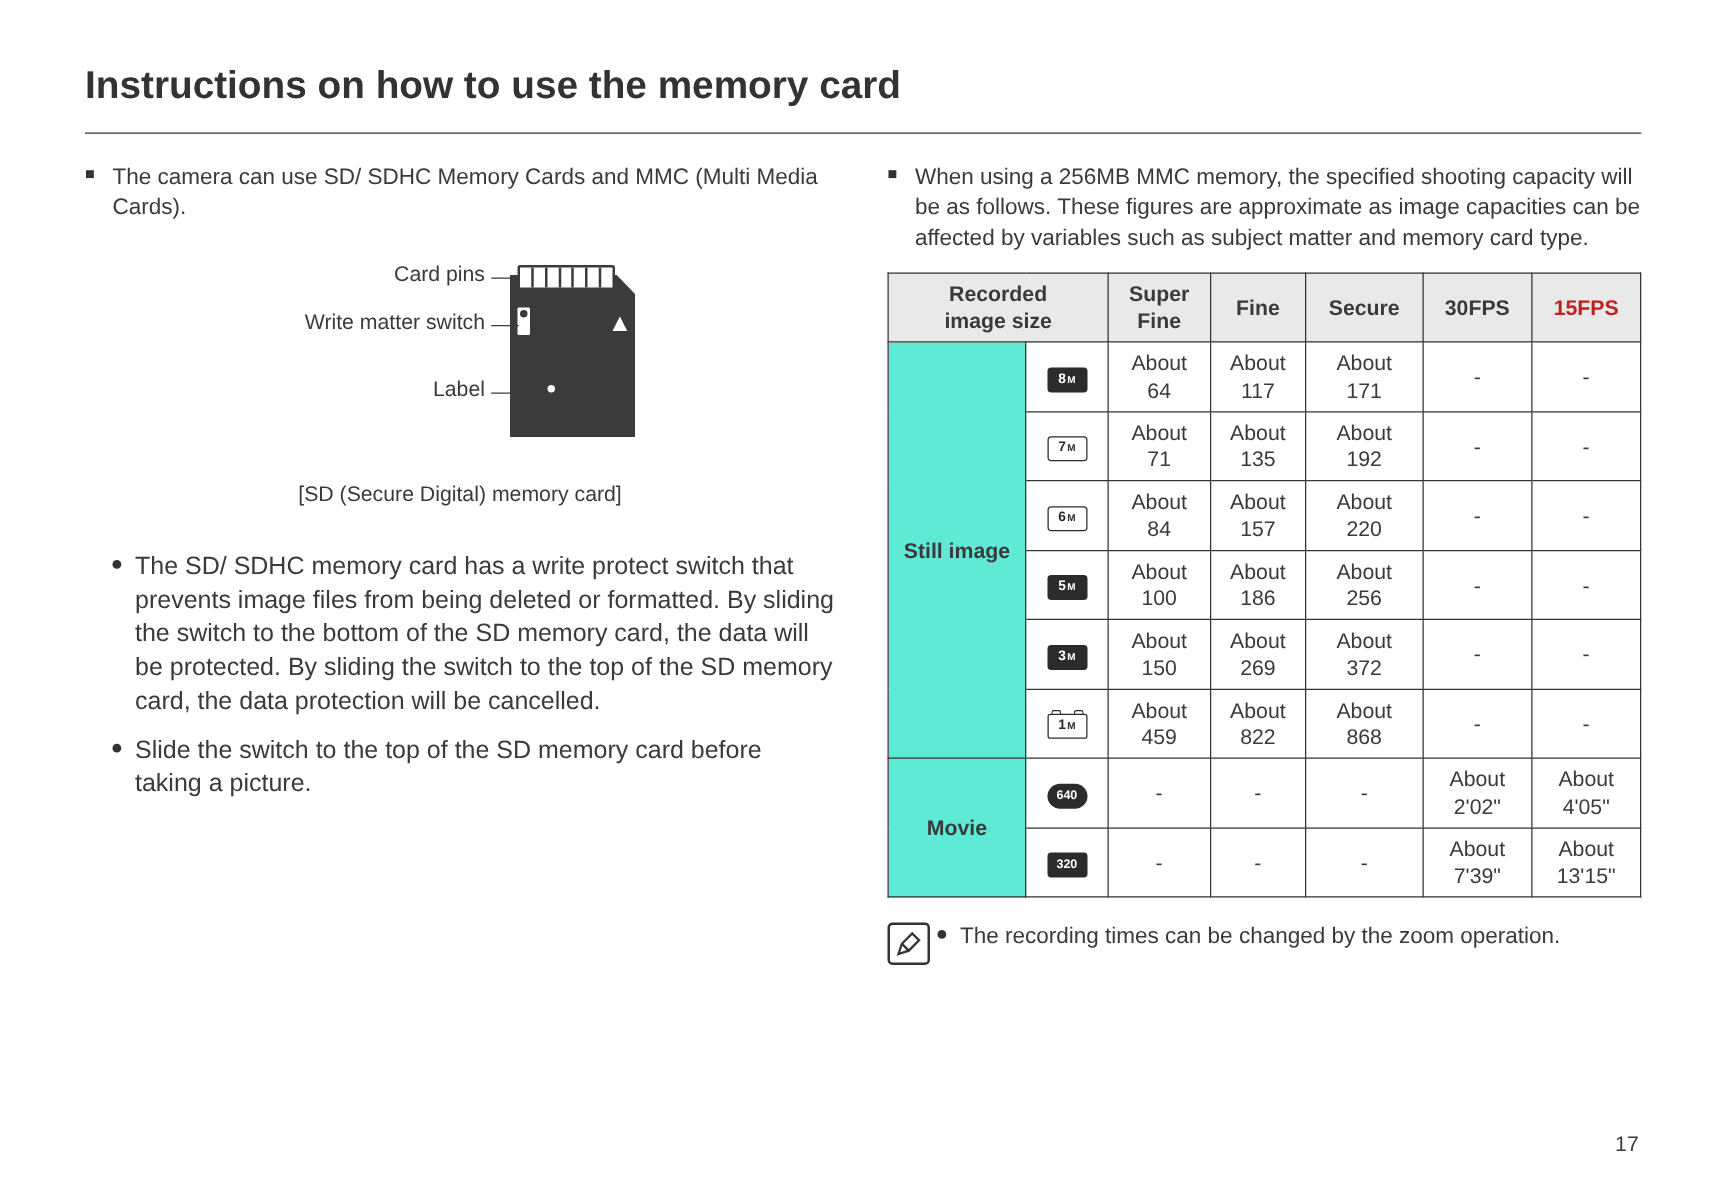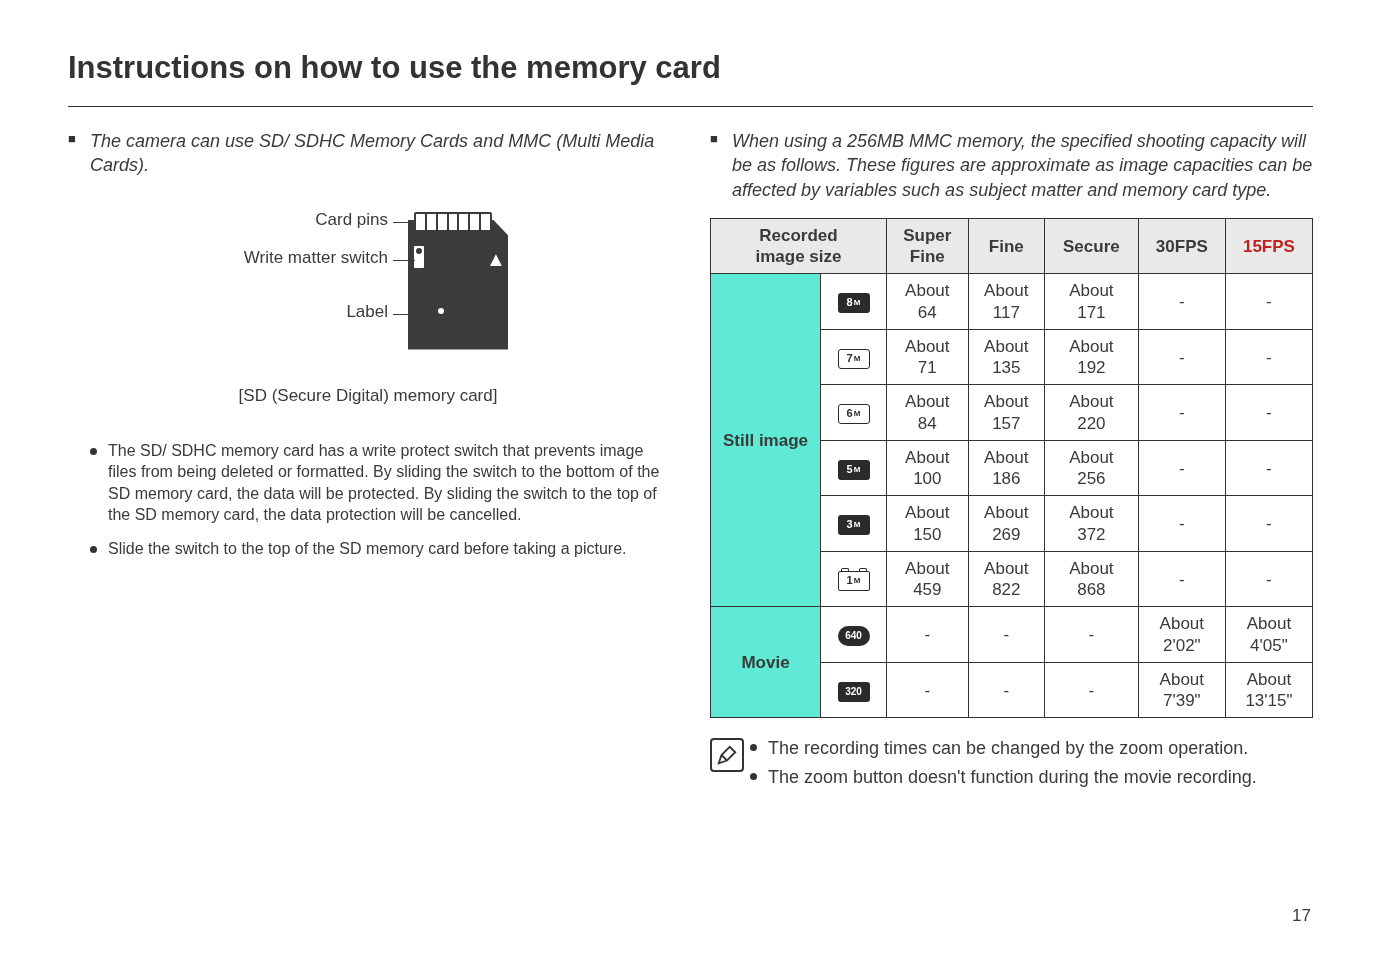--- a/index.html
+++ b/index.html
@@ -25,27 +25,27 @@
     border: none;
     border-top: 1.5px solid #333;
     margin: 0 0 22px 0;
   }
   .cols {
     display: flex;
     gap: 42px;
   }
   .col-left { flex: 0 0 600px; }
   .col-right { flex: 1; }
-  .sq-list { list-style: none; padding: 0; margin: 0; font-style: italic; }
+  .sq-list { list-style: none; padding: 0; margin: 0; }
   .sq-list > li { position: relative; padding-left: 22px; font-size: 18px; line-height: 1.35; margin-bottom: 12px; }
   .sq-list > li::before {
     content: "■"; position: absolute; left: 0; top: 1px; font-size: 13px; color: #333;
   }
   .dot-list { list-style: none; padding: 0; margin: 0 0 0 22px; }
-  .dot-list > li { position: relative; padding-left: 18px; font-size: 16px; line-height: 1.35; margin-bottom: 12px; }
+  .dot-list > li { position: relative; padding-left: 18px; font-size: 20px; line-height: 1.35; margin-bottom: 12px; }
   .dot-list > li::before {
     content: ""; position: absolute; left: 0; top: 8px; width: 7px; height: 7px; border-radius: 50%; background: #333;
   }
   
   .diagram {
     margin: 30px auto 18px auto;
     width: 400px;
     height: 160px;
     position: relative;
   }
@@ -297,21 +297,20 @@
 
       <div class="note-row">
         <div class="pencil-box">
           <svg viewBox="0 0 24 24" fill="none" stroke="#333" stroke-width="2">
             <path d="M3 21 L6 12 L15 3 L21 9 L12 18 L3 21 Z"></path>
             <path d="M6 12 L12 18"></path>
           </svg>
         </div>
         <ul class="note-list">
           <li>The recording times can be changed by the zoom operation.</li>
-          <li>The zoom button doesn't function during the movie recording.</li>
         </ul>
       </div>
 
     </div>
   </div>
 
   <div class="page-num">17</div>
 </div>
 
 </body></html>

